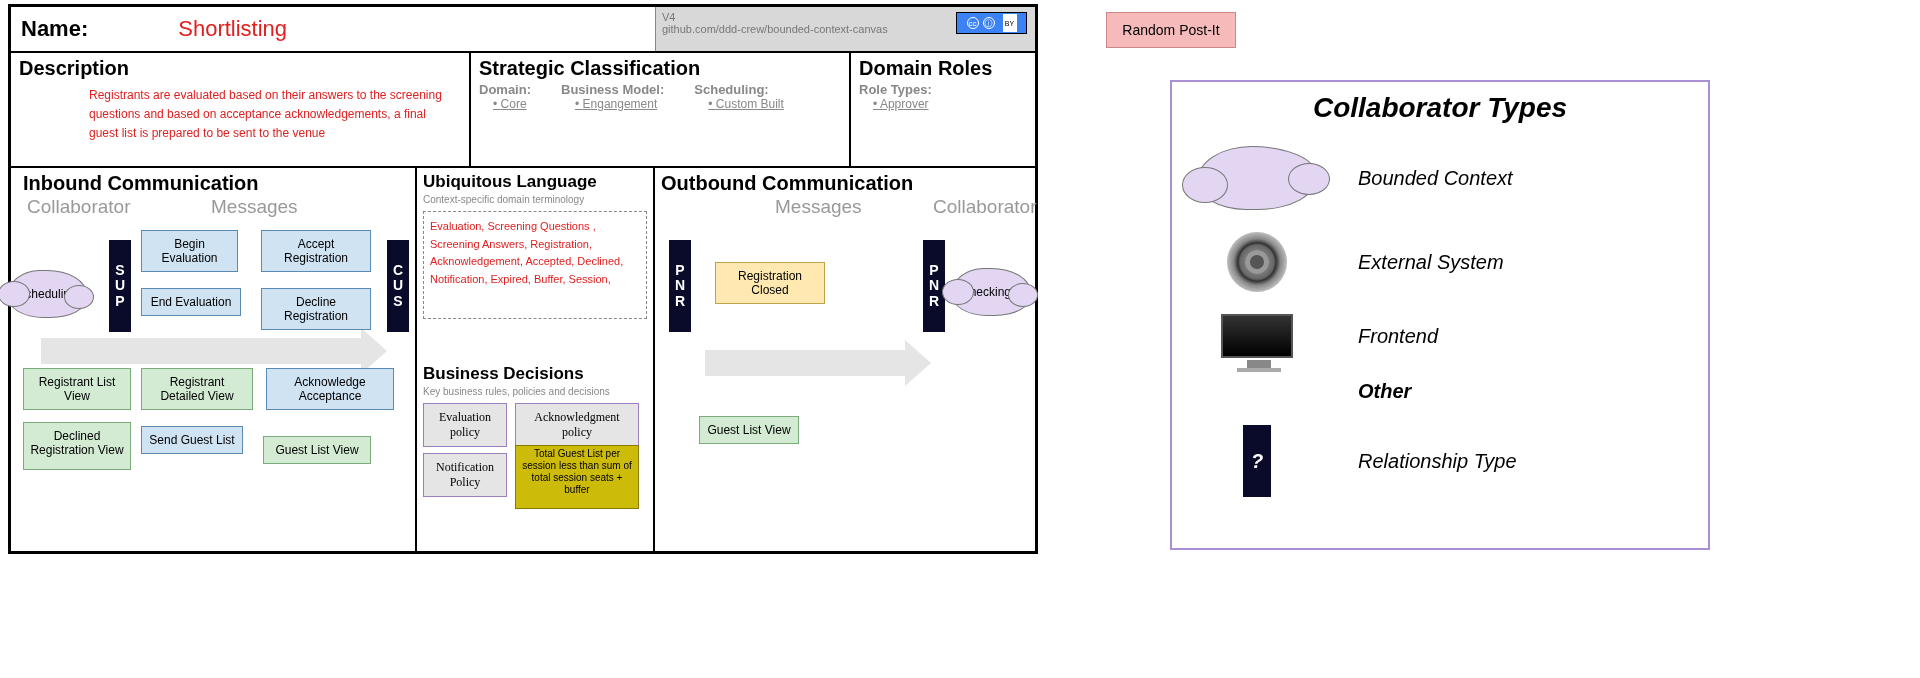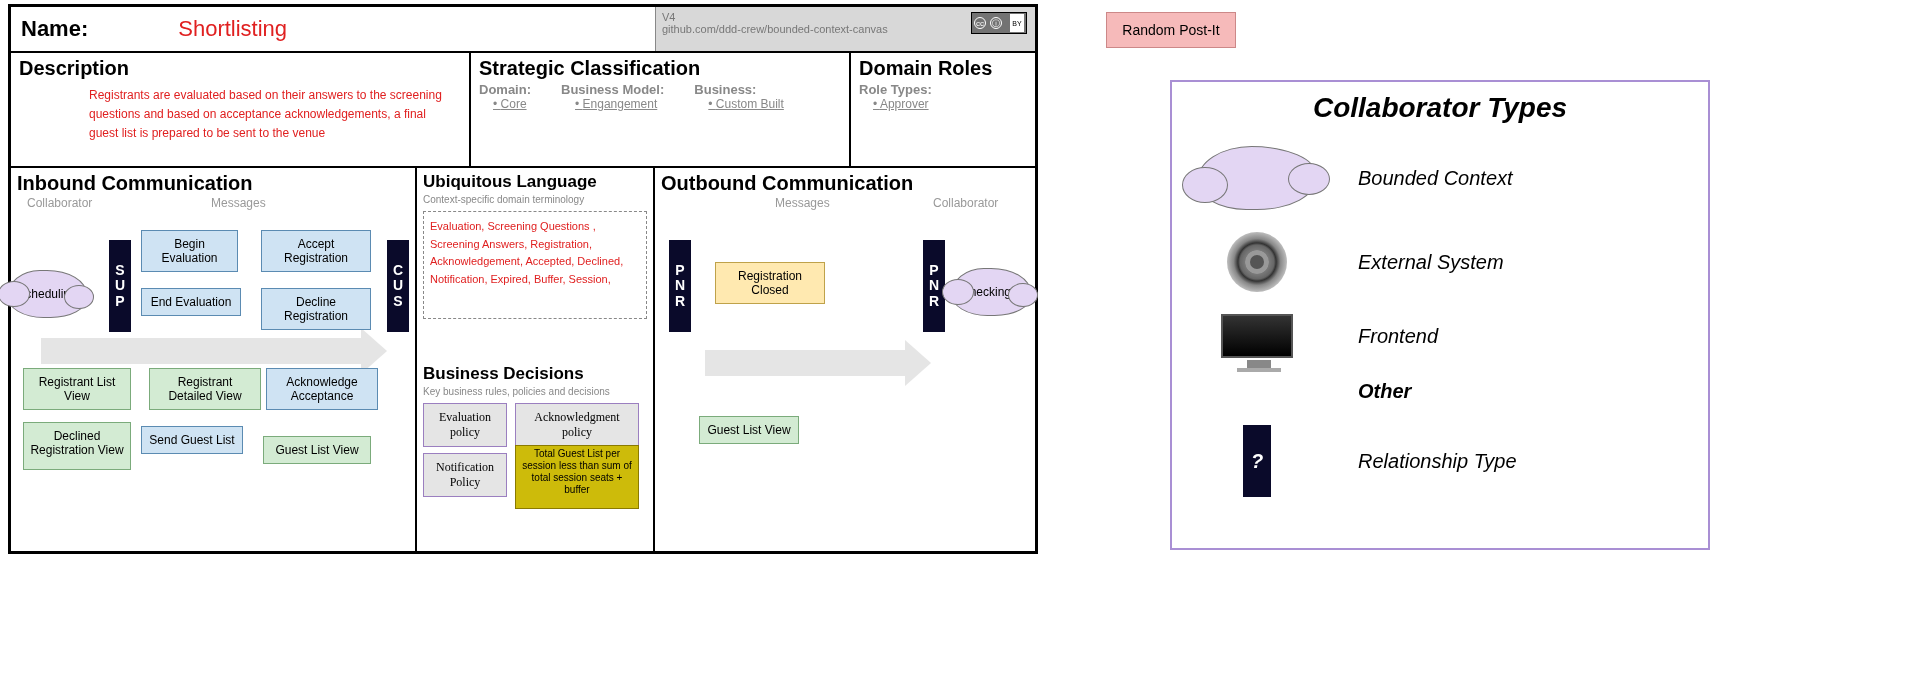--- a/index.html
+++ b/index.html
@@ -33,22 +33,22 @@
     align-items: center;
     gap: 8px;
     background: #d8d8d8;
     height: 100%;
     padding: 4px 8px 16px 6px;
     border-left: 1px solid #888;
     min-width: 380px;
   }
   .meta-text { font-size: 11px; color: #777; }
   .cc-badge {
-    background: #737373; color: #fff;
-    width: 56px; height: 22px;
+    background: #3b82f6; color: #fff;
+    width: 71px; height: 22px;
     border: 1px solid #000;
     display: flex; align-items: center; justify-content: center;
     gap: 4px; font-size: 10px;
     margin-left: auto;
   }
   .cc-badge .circ { border:1px solid #fff; border-radius:50%; width:12px; height:12px; display:flex; align-items:center; justify-content:center; font-size:8px; }
   .cc-badge .by { background:#fff; color:#000; width:14px; height:18px; font-size:7px; display:flex; align-items:center; justify-content:center; margin-left:4px;}
 
   
   .top-row { display:flex; height:115px; border-bottom:2px solid #000; }
@@ -59,24 +59,24 @@
   .col-roles { flex:1; }
   .section-h { font-size:20px; font-weight:bold; margin:0 0 2px 0; }
   .desc-text { color:#e02020; font-size:12px; line-height:1.6; padding: 4px 10px 0 70px; }
   .grey-lbl { color:#888; font-size:13px; font-weight:bold; }
   .strat-cols { display:flex; gap:30px; margin-top:2px; }
   .strat-sub { font-size:12px; }
   .bullet { color:#888; font-size:12px; padding-left:14px;text-decoration:underline; }
 
   
   .main { display:flex; position:relative; height: calc(100% - 46px - 115px); }
-  .main-left { width: 404px; padding:4px 6px; position:relative; }
+  .main-left { width: 404px; padding:4px 12px; position:relative; }
   .main-mid  { width: 240px; border-left:2px solid #000; border-right:2px solid #000; padding:4px 6px 0 6px; position:relative;}
   .main-right{ flex:1; padding:4px 6px; position:relative;}
-  .sub-lbl { color:#999; font-size:12px; }
+  .sub-lbl { color:#999; font-size:19px; }
 
   
   .msg {
     border:1px solid #5b8bb2;
     background:#cfe3f3;
     font-size:12px;
     text-align:center;
     padding:6px 4px;
     position:absolute;
   }
@@ -210,21 +210,21 @@
       <div class="strat-cols">
         <div class="strat-sub">
           <div class="grey-lbl">Domain:</div>
           <div class="bullet">• <span>Core</span></div>
         </div>
         <div class="strat-sub">
           <div class="grey-lbl">Business Model:</div>
           <div class="bullet">• <span>Engangement</span></div>
         </div>
         <div class="strat-sub">
-          <div class="grey-lbl">Business:</div>
+          <div class="grey-lbl">Scheduling:</div>
           <div class="bullet">• <span>Custom Built</span></div>
         </div>
       </div>
     </div>
     <div class="top-col col-roles">
       <div class="section-h">Domain Roles</div>
       <div class="grey-lbl">Role Types:</div>
       <div class="bullet">• <span>Approver</span></div>
     </div>
   </div>
@@ -250,24 +250,24 @@
           <span>U</span>
           <span>S</span>
       </div>
 
       <div class="arrow" style="left:30px; top:170px; width:320px;"></div>
 
       <div class="msg" style="left:130px; top:62px;  width:97px;">Begin Evaluation</div>
       <div class="msg" style="left:250px; top:62px;  width:110px;">Accept Registration</div>
       <div class="msg" style="left:130px; top:120px; width:100px;">End Evaluation</div>
       <div class="msg" style="left:250px; top:120px; width:110px;">Decline Registration</div>
-      <div class="msg" style="left:255px; top:200px; width:112px;">Acknowledge Acceptance</div>
+      <div class="msg" style="left:255px; top:200px; width:128px;">Acknowledge Acceptance</div>
 
       <div class="msg msg-g" style="left:12px;  top:200px; width:108px;">Registrant List View</div>
-      <div class="msg msg-g" style="left:130px; top:200px; width:112px;margin-left:8px;">Registrant Detailed View</div>
+      <div class="msg msg-g" style="left:130px; top:200px; width:112px;">Registrant Detailed View</div>
       <div class="msg msg-g" style="left:12px;  top:254px; width:108px; height:48px;">Declined Registration View</div>
       <div class="msg" style="left:130px; top:258px; width:102px;">Send Guest List</div>
       <div class="msg msg-g" style="left:252px; top:268px; width:108px;">Guest List View</div>
     </div>
 
     <div class="main-mid">
       <div class="section-h" style="font-size:17px;">Ubiquitous Language</div>
       <div class="mid-sub">Context-specific domain terminology</div>
       <div class="dashed" style="margin-top:6px; height:108px;">Evaluation, Screening Questions , Screening Answers, Registration, Acknowledgement, Accepted, Declined, Notification, Expired, Buffer, Session,</div>
 

